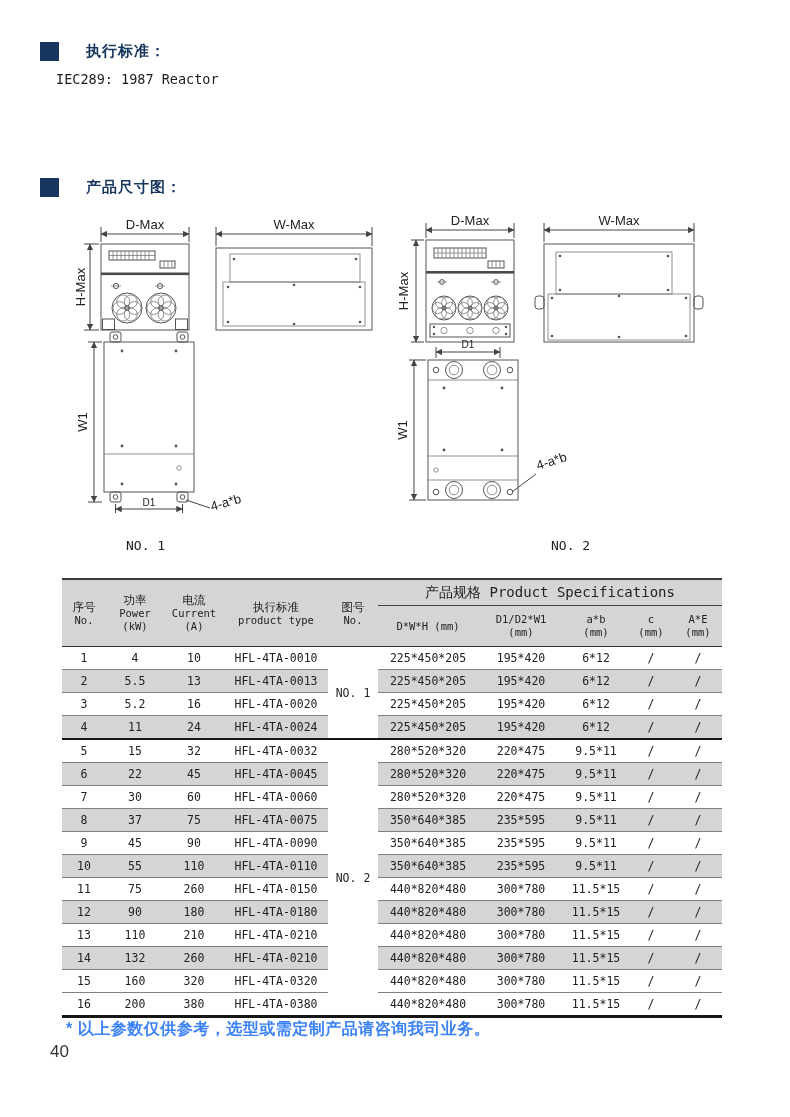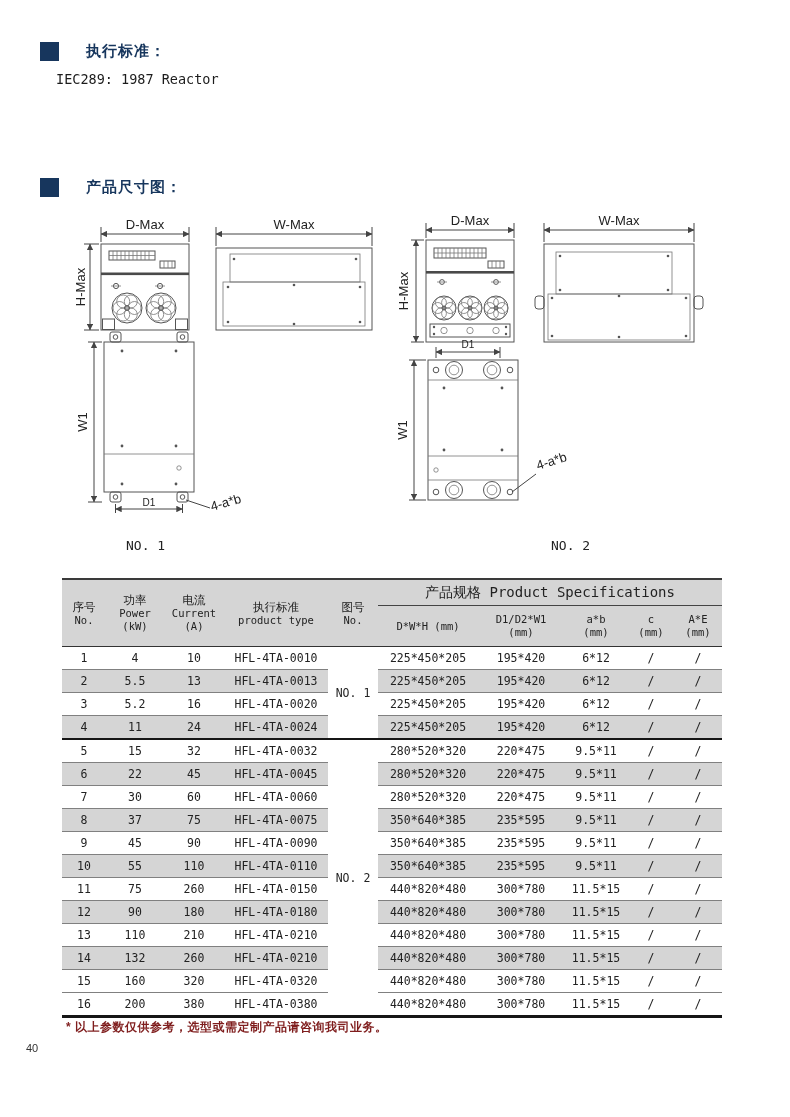--- a/index.html
+++ b/index.html
@@ -33,23 +33,23 @@
   .spec-table thead tr.sub th{height:40px;font-size:11px;}
   .th-zh{font-family:"Liberation Sans",sans-serif;font-size:11.5px;line-height:14px;}
   .th-en{font-size:10.5px;line-height:13px;}
   .spec-table tbody td{height:22px;font-size:11.5px;color:#222;border-bottom:1px solid #808080;}
   .spec-table tbody tr.shade td{background:#d5d5d5;}
   .spec-table tbody tr.group-end td{border-bottom:2.2px solid #161616;}
   .spec-table tbody tr:last-child td{border-bottom:none;}
   .spec-table td.figcell{background:#ffffff !important;border-bottom:none;font-size:11.5px;}
   .spec-table td.fig-group-end{border-bottom:2.2px solid #161616;}
   
-  .footnote{position:absolute;left:66px;top:1019px;margin:0;font-size:12px;color:#7f1d1d;
+  .footnote{position:absolute;left:66px;top:1019px;margin:0;font-size:16px;color:#3b82f6;
             font-family:"Liberation Sans",sans-serif;font-weight:600;letter-spacing:.5px;}
-  .pageno{position:absolute;left:26px;top:1042px;font-size:11px;color:#333;
+  .pageno{position:absolute;left:50px;top:1042px;font-size:17px;color:#333;
           font-family:"Liberation Sans",sans-serif;}
 </style>
 </head>
 <body>
 
 <div class="page">
 
   <div class="sec-head" style="left:40px;top:42px;">
     <span class="sec-bullet"></span>
     <h2 class="sec-title">执行标准：</h2>

